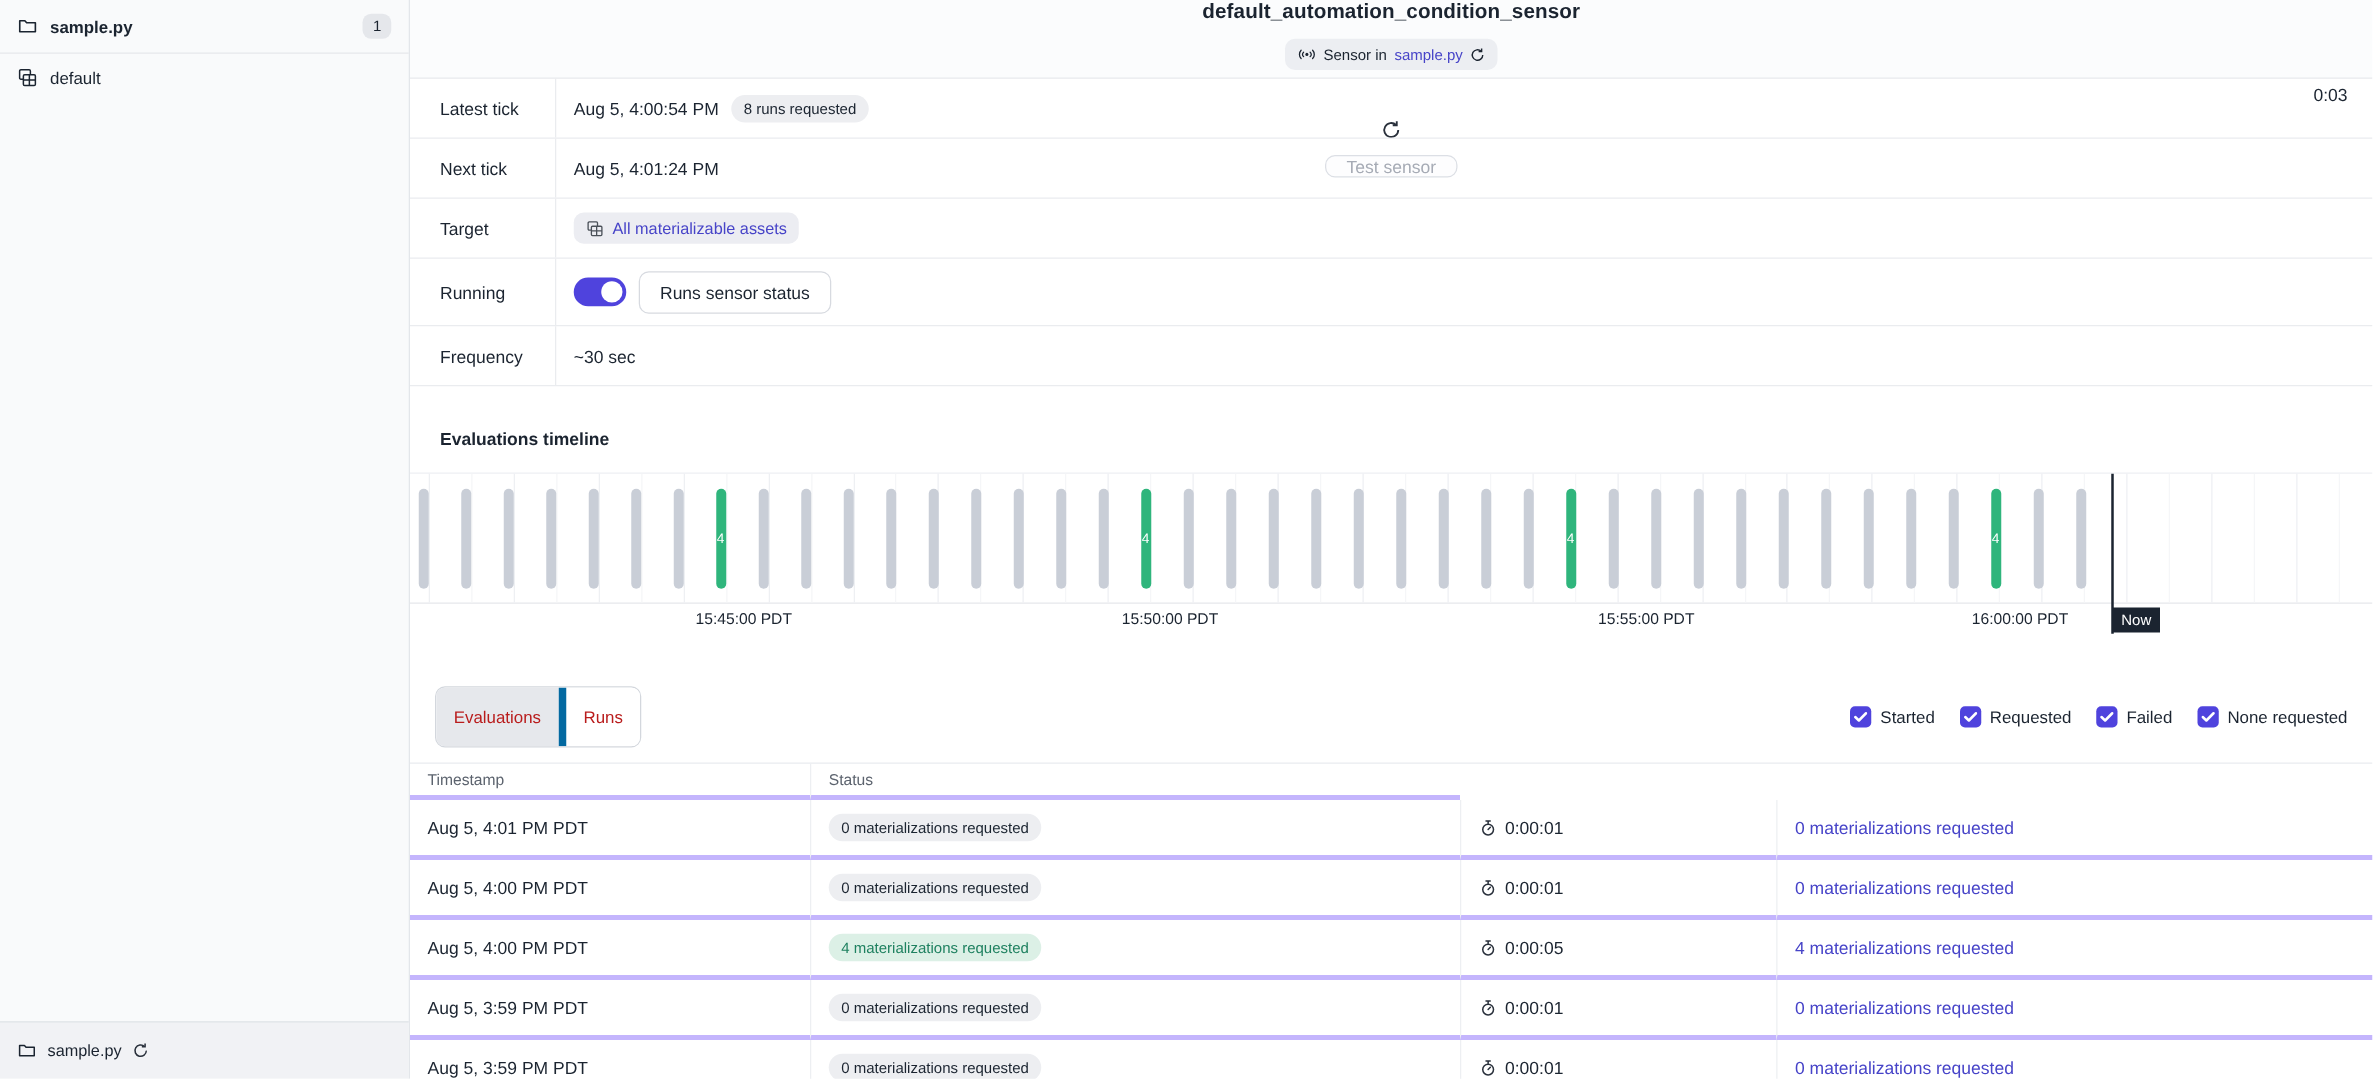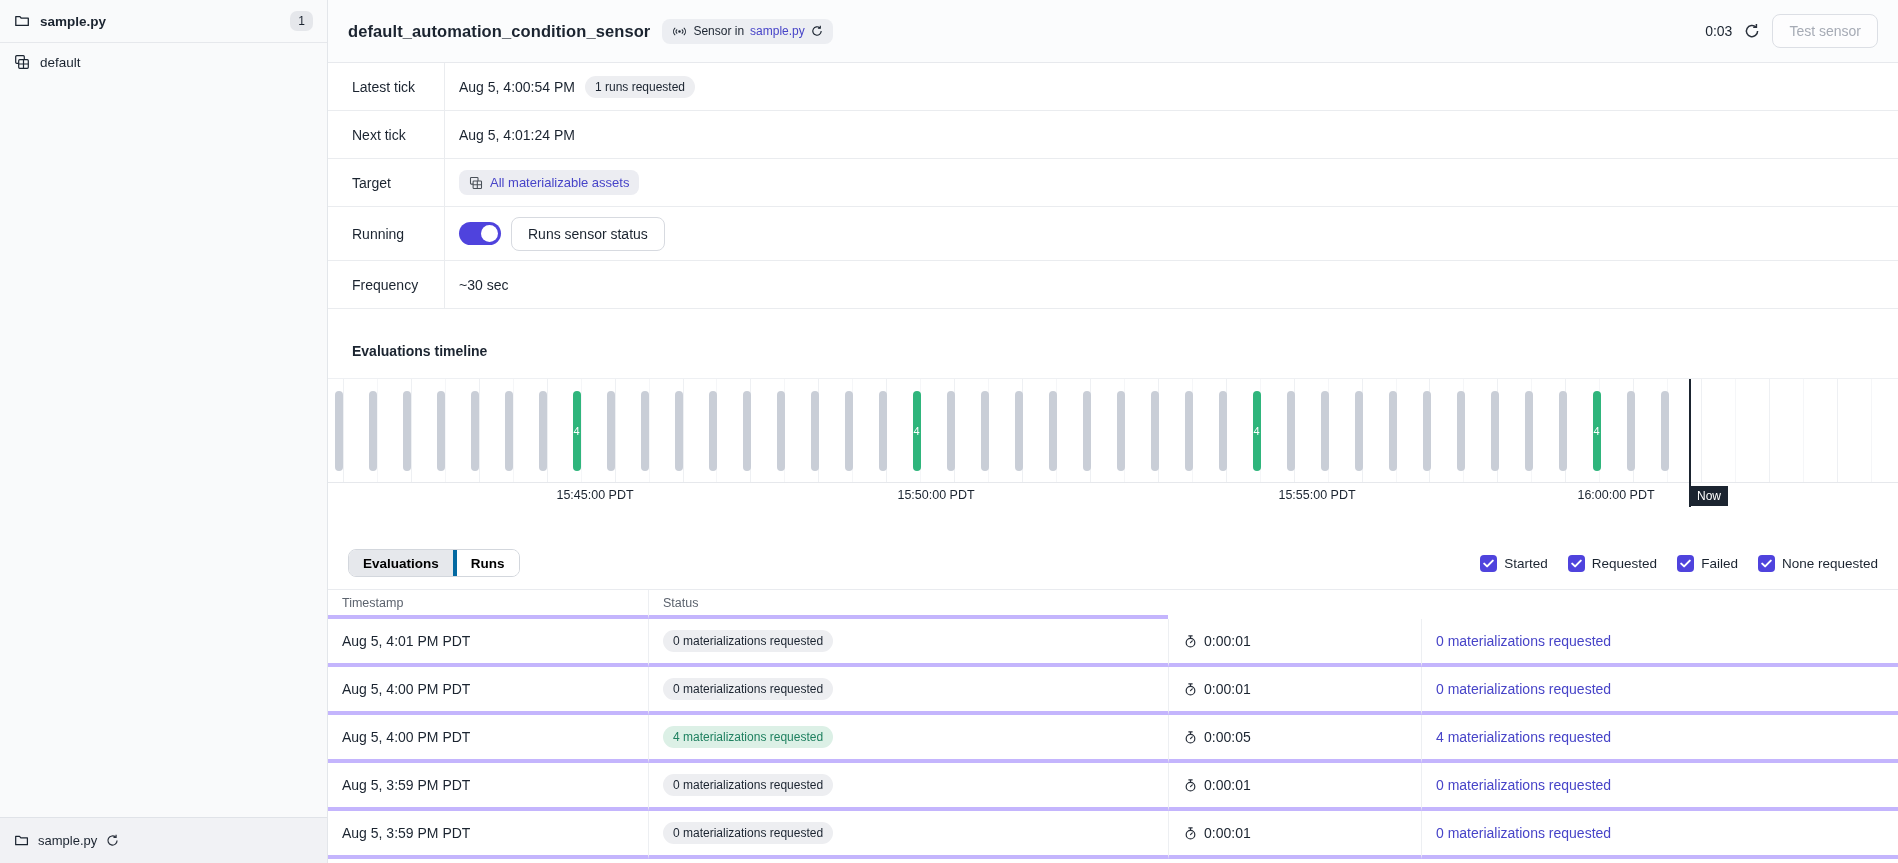--- a/index.html
+++ b/index.html
@@ -14,21 +14,21 @@
   
   .sidebar { width:328px; min-width:328px; background:#F9FAFB; border-right:1px solid #E3E6EA; position:relative; }
   .sb-row1 { height:43px; display:flex; align-items:center; gap:10px; padding:0 14px; border-bottom:1px solid #E6E8EC; font-size:13.5px; font-weight:600; }
   .sb-badge { margin-left:auto; background:#E5E7EB; border-radius:7px; padding:3px 8px; font-size:12px; font-weight:400; color:#1B2430; }
   .sb-item { display:flex; align-items:center; gap:10px; padding:11px 14px; font-size:13.5px; cursor:pointer; }
   .sb-footer { position:absolute; left:0; right:0; bottom:0; height:46px; background:#F1F2F5; border-top:1px solid #E0E3E8; display:flex; align-items:center; gap:9px; padding:0 14px; font-size:13px; }
   .refresh-sm { color:#2A313C; }
 
   
   .main { flex:1; min-width:0; display:flex; flex-direction:column; }
-  .m-header { height:63px; min-height:63px; display:flex; align-items:center; gap:12px; padding:0 20px; border-bottom:1px solid #E7E9ED; background:#FBFCFD; }
+  .m-header { height:63px; min-height:63px; display:flex; align-items:center; gap:12px; padding:0 20px; border-bottom:1px solid #E7E9ED; background:#FBFCFD;flex-direction:column; }
   .page-title { font-size:16.5px; font-weight:700; letter-spacing:.1px; }
   .sensor-badge { display:flex; align-items:center; gap:6px; background:#ECEEF2; border-radius:8px; padding:5px 10px; font-size:12px; color:#1B2430; }
   .link { color:#4744C8; text-decoration:none; cursor:pointer; }
   .timer { font-size:14px; margin-left:auto; }
   .icon-btn { background:none; border:none; color:#2A313C; cursor:pointer; display:flex; align-items:center; }
   .test-btn { height:34px; padding:0 16px; border:1px solid #DCDFE5; border-radius:8px; background:#FDFDFE; color:#A6ABB5; font-size:14px; cursor:default; }
 
   
   .d-row { display:grid; grid-template-columns:117px 1fr; border-bottom:1px solid #EAECEF; min-height:48px; }
   .d-row.tall { min-height:54px; }
@@ -50,22 +50,22 @@
   .gridline.minor { background:#F5F6F8; }
   .tl-bar { position:absolute; top:12px; width:8px; height:80px; border-radius:4px; background:#C9CED7; z-index:2; }
   .tl-bar.green { background:#2FB57C; color:#fff; font-size:11px; display:flex; align-items:center; justify-content:center; }
   .now-line { position:absolute; top:0; height:128px; width:2px; background:#1B2430; z-index:3; }
   .now-label { position:absolute; top:107px; background:#1B2430; color:#fff; font-size:12px; padding:3px 7px; z-index:3; }
   .axis-label { position:absolute; top:109px; transform:translateX(-50%); font-size:12.5px; color:#1B2430; white-space:nowrap;margin-left:37px; }
 
   
   .filter-row { display:flex; align-items:center; padding:0 20px; margin-top:66px; }
   .tabs { display:inline-flex; border:1px solid #D3D7DD; border-radius:8px; overflow:hidden; background:#fff; }
-  .tab { padding:0 14px; height:26px; display:flex; align-items:center; font-size:13.5px; font-weight:700; background:#fff; border:none; color:#000000; cursor:pointer; }
-  .tab + .tab { border-left:4px solid #0369a1; }
+  .tab { padding:0 14px; height:47px; display:flex; align-items:center; font-size:13.5px; font-weight:400; background:#fff; border:none; color:#b91c1c; cursor:pointer; }
+  .tab + .tab { border-left:6px solid #0369a1; }
   .tab.selected { background:#E6E8EC; }
   .filters { margin-left:auto; display:flex; gap:20px; }
   .filter { display:flex; align-items:center; gap:7px; font-size:13.5px; cursor:pointer; }
   .checkbox { width:17px; height:17px; border-radius:4px; background:#4F43DD; display:flex; align-items:center; justify-content:center; }
 
   
   .table { margin-top:12px; border-top:1px solid #E9EBEF; }
   .t-row { display:grid; grid-template-columns:320px 520px 253px 1fr; }
   .t-cell { display:flex; align-items:center; padding-left:14px; border-bottom:4px solid #c4b5fd; min-width:0; }
   .t-cell + .t-cell { border-left:1px solid #EDEFF2; }
@@ -146,21 +146,21 @@
         </svg>
     </button>
     <button class="test-btn">Test sensor</button>
   </header>
 
   <section>
     <div class="d-row">
       <div class="d-label">Latest tick</div>
       <div class="d-value">
         <span>Aug 5, 4:00:54 PM</span>
-        <span class="pill">1 runs requested</span>
+        <span class="pill">8 runs requested</span>
       </div>
     </div>
     <div class="d-row">
       <div class="d-label">Next tick</div>
       <div class="d-value">
           <span>Aug 5, 4:01:24 PM</span>
         </div>
     </div>
     <div class="d-row">
       <div class="d-label">Target</div>

